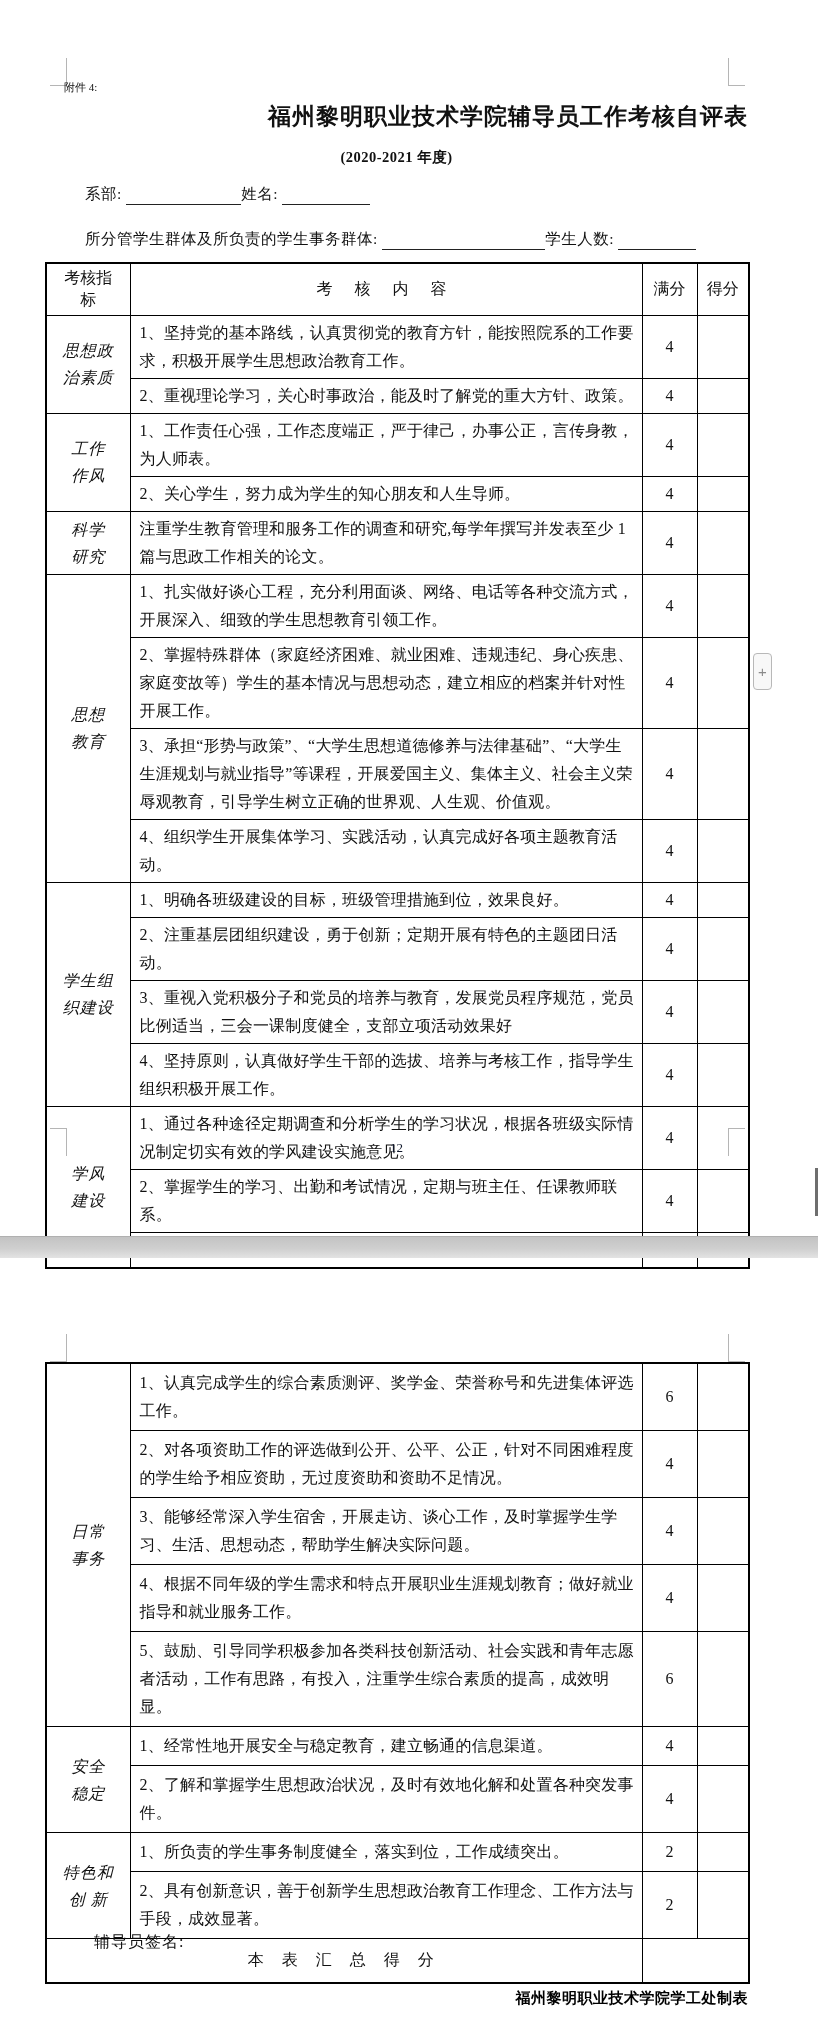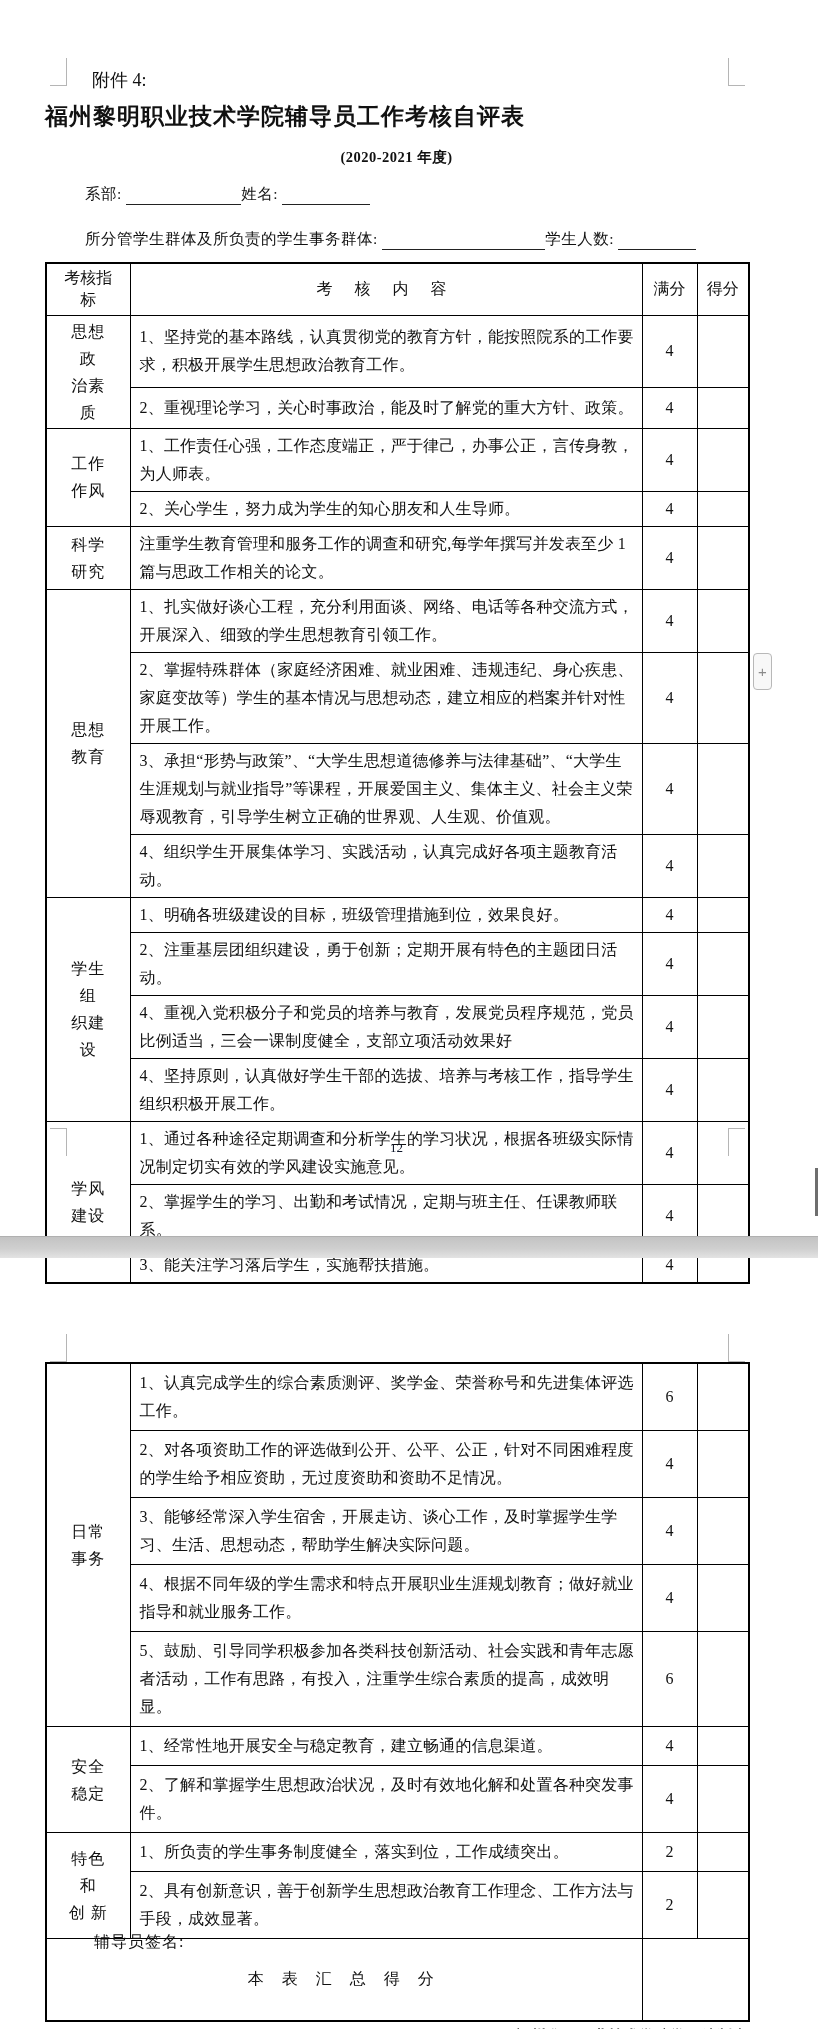--- a/index.html
+++ b/index.html
@@ -13,22 +13,22 @@
     background:linear-gradient(180deg,#c3c3c3 0%,#cfcfcf 55%,#e3e3e3 100%);
     border-top:1px solid #b0b0b0;}
   .page-number{position:absolute;left:45px;width:703px;top:1140px;text-align:center;
     font-size:13px;color:#0f172a;}
   .scroll-thumb{position:absolute;right:0px;top:1168px;width:3px;height:48px;background:#6e6e6e;}
   .plus-btn{position:absolute;left:753px;top:653px;width:19px;height:37px;
     background:#f8f8f8;border:1px solid #b8b8b8;border-radius:4px;color:#8a8a8a;
     font-family:"Liberation Sans","DejaVu Sans",sans-serif;font-size:15px;line-height:35px;
     text-align:center;box-sizing:border-box;cursor:pointer;}
   
-  .attachment{position:absolute;left:64px;top:68px;font-size:18px;margin-left:28px;}
-  .doc-title{position:absolute;left:45px;width:703px;top:101px;text-align:left;
+  .attachment{position:absolute;left:64px;top:80px;font-size:11px;}
+  .doc-title{position:absolute;left:45px;width:703px;top:101px;text-align:right;
     font-size:23px;font-weight:bold;letter-spacing:1px;}
   .doc-subtitle{position:absolute;left:45px;width:703px;top:148px;text-align:center;
     font-size:14.5px;font-weight:bold;letter-spacing:0.5px;}
   .field-line{position:absolute;left:85px;font-size:15.5px;letter-spacing:0.5px;}
   .fl1{top:184px;}
   .fl2{top:229px;}
   .blank{display:inline-block;border-bottom:1px solid #222;height:15px;vertical-align:bottom;}
   .b-dept{width:115px;}
   .b-name{width:88px;}
   .b-group{width:163px;}
@@ -40,26 +40,26 @@
     border:2px solid #000;}
   table.assess col.c0{width:84px;}
   table.assess col.c1{width:512px;}
   table.assess col.c2{width:55px;}
   table.assess col.c3{width:52px;}
   table.assess th,table.assess td{border:1px solid #000;font-weight:normal;
     font-size:16px;vertical-align:middle;box-sizing:border-box;}
   table.assess th{height:52px;text-align:center;white-space:pre-line;line-height:22px;}
   table.assess th.hc1{letter-spacing:9px;}
   td.cat{text-align:center;white-space:pre-line;letter-spacing:1px;line-height:27px;
-    padding:2px 16px;}
+    padding:2px 8px;font-style:italic;}
   td.content{text-align:left;line-height:28px;padding:3px 6px 3px 9px;letter-spacing:0.2px;}
   td.score,td.blank-score{text-align:center;font-size:16px;}
   .t2 td.content{padding-top:5px;padding-bottom:5px;margin-left:16px;}
   td.pad-lg{padding-top:14px;padding-bottom:14px;}
-  td.summary-label{height:82px;text-align:center;letter-spacing:7px;font-size:16px;}
+  td.summary-label{height:44px;text-align:center;letter-spacing:7px;font-size:16px;}
   
   .footer-note{width:703px;text-align:right;margin-top:5px;
     font-family:"Liberation Sans","DejaVu Sans",sans-serif;font-weight:bold;font-size:15px;
     letter-spacing:0.5px;color:#000;}
   .signature{position:absolute;left:94px;top:1932px;font-size:16px;letter-spacing:1px;}
 </style>
 </head>
 <body>
 
 <div class="screen">
@@ -165,21 +165,21 @@
             <td class="content">1、明确各班级建设的目标，班级管理措施到位，效果良好。</td>
             <td class="score">4</td>
             <td class="blank-score"></td>
           </tr>
           <tr>
             <td class="content">2、注重基层团组织建设，勇于创新；定期开展有特色的主题团日活动。</td>
             <td class="score">4</td>
             <td class="blank-score"></td>
           </tr>
           <tr>
-            <td class="content">4、重视入党积极分子和党员的培养与教育，发展党员程序规范，党员比例适当，三会一课制度健全，支部立项活动效果好</td>
+            <td class="content">3、重视入党积极分子和党员的培养与教育，发展党员程序规范，党员比例适当，三会一课制度健全，支部立项活动效果好</td>
             <td class="score">4</td>
             <td class="blank-score"></td>
           </tr>
           <tr>
             <td class="content">4、坚持原则，认真做好学生干部的选拔、培养与考核工作，指导学生组织积极开展工作。</td>
             <td class="score">4</td>
             <td class="blank-score"></td>
           </tr>
           <tr>
             <td rowspan="3" class="cat">学风

